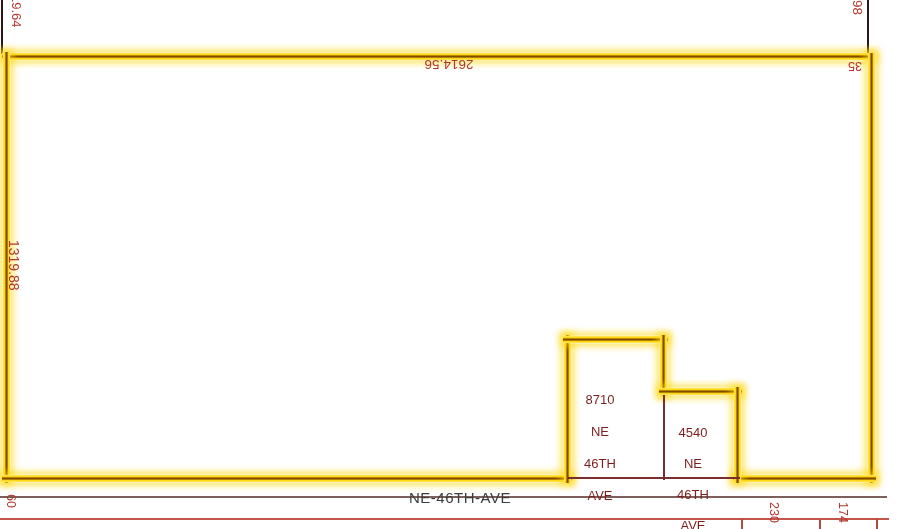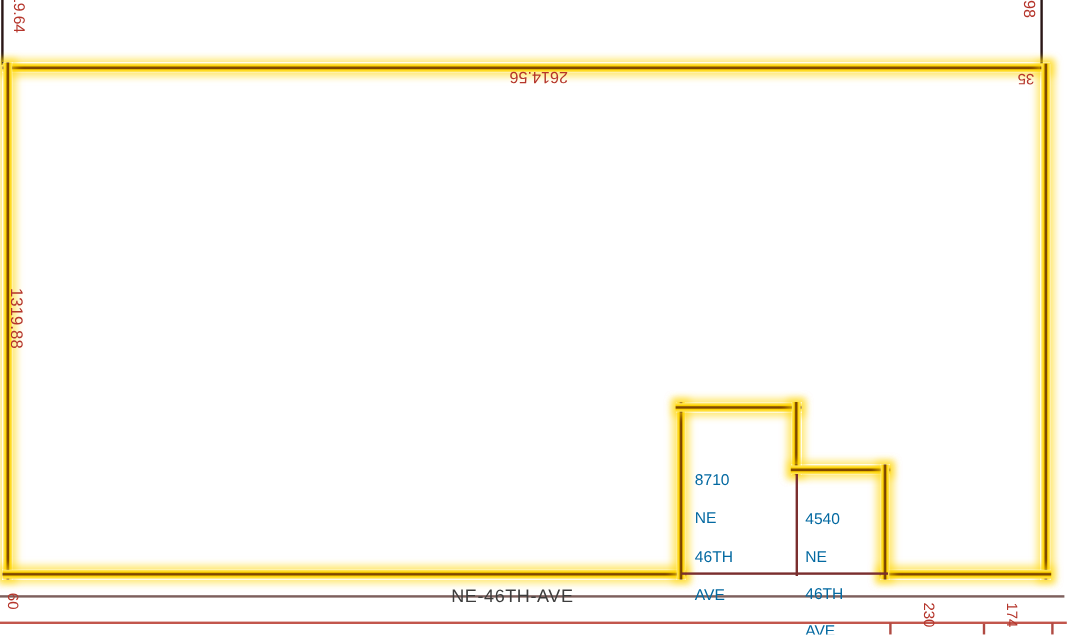--- a/index.html
+++ b/index.html
@@ -31,22 +31,22 @@
   .stline1{position:absolute;background:#7d5f5c;height:2px;}
   .stline2{position:absolute;background:#c2564c;height:2px;}
   .tick{position:absolute;background:#b04a42;width:2px;}
   .dim{
     position:absolute;color:#b5352b;font-size:13px;
     white-space:nowrap;line-height:13px;
   }
   .rot90{transform:rotate(90deg);transform-origin:left top;}
   .rot180{transform:rotate(180deg);}
   .addr{
-    position:absolute;color:#0369a1;font-size:13px;line-height:16px;
-    white-space:pre-line;padding-left:16px;
+    position:absolute;color:#7f1d1d;font-size:13px;line-height:16px;
+    text-align:center;white-space:pre-line;padding-left:16px;
   }
   .street-name{
     position:absolute;color:#3d3d3d;font-size:15px;letter-spacing:.5px;
     text-align:center;white-space:nowrap;
   }
 </style>
 </head>
 <body>
 
 <div id="stage">
@@ -91,15 +91,15 @@
     <div>46TH</div>
     <div>AVE</div>
   </div>
   <div class="addr" style="left:655px;top:409px;width:44px;line-height:15.5px;">
     <div>4540</div>
     <div>NE</div>
     <div>46TH</div>
     <div>AVE</div>
   </div>
 
-  <div class="street-name" style="left:362px;top:489px;width:130px;">NE-46TH-AVE</div>
+  <div class="street-name" style="left:395px;top:489px;width:130px;">NE-46TH-AVE</div>
 
 </div>
 
 </body></html>

